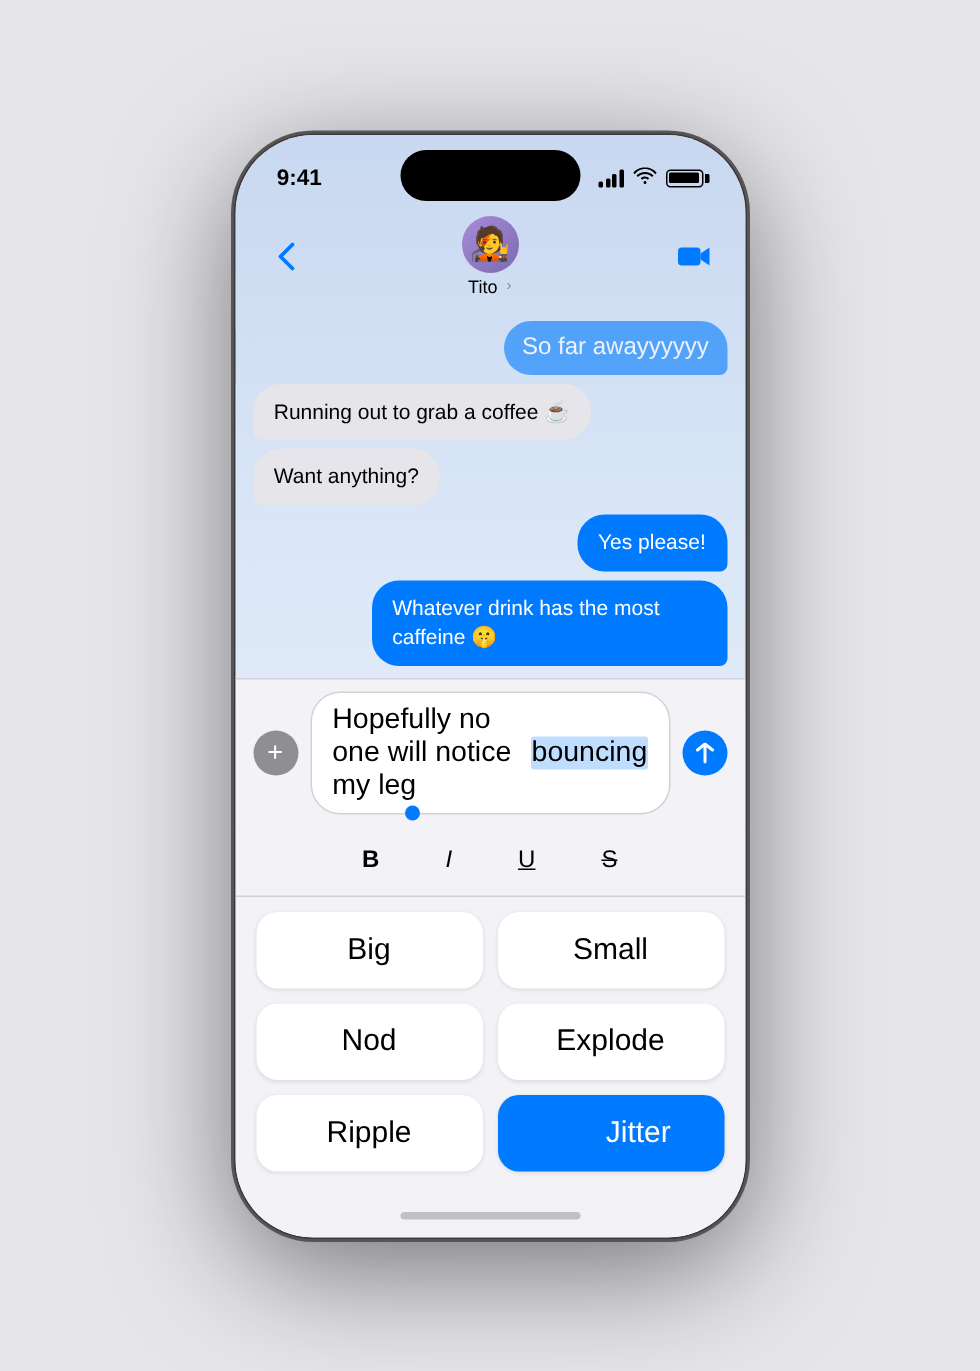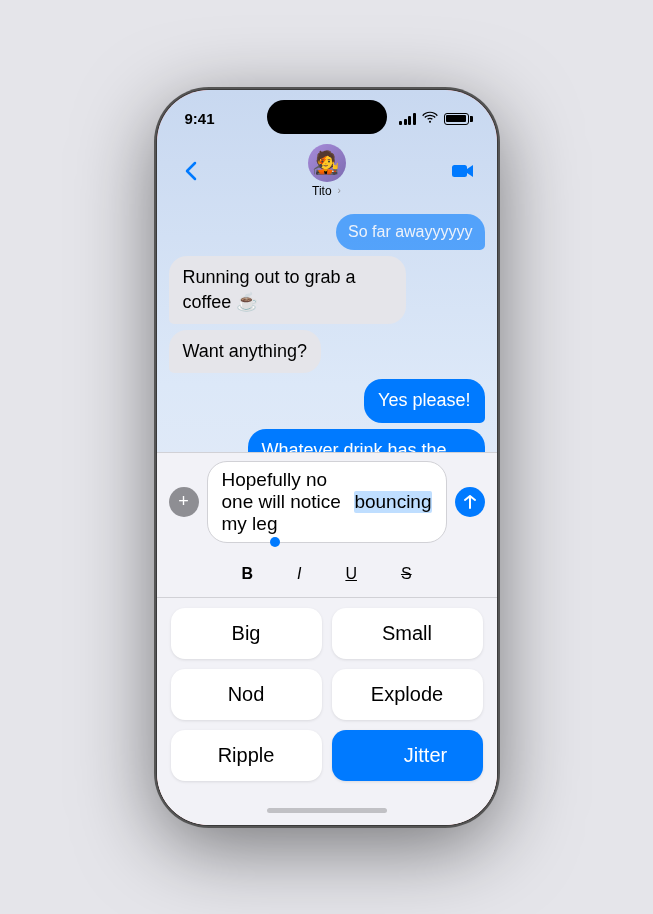--- a/index.html
+++ b/index.html
@@ -209,21 +209,21 @@
       padding: 8px 12px;
       display: flex;
       flex-direction: column;
       gap: 6px;
     }
 
     .message-bubble {
       max-width: 75%;
       padding: 9px 14px;
       border-radius: 18px;
-      font-size: 18px;
+      font-size: 14px;
       line-height: 1.4;
     }
 
     .message-incoming {
       background: #e5e5ea;
       color: #000;
       align-self: flex-start;
       border-bottom-left-radius: 5px;
     }
 

